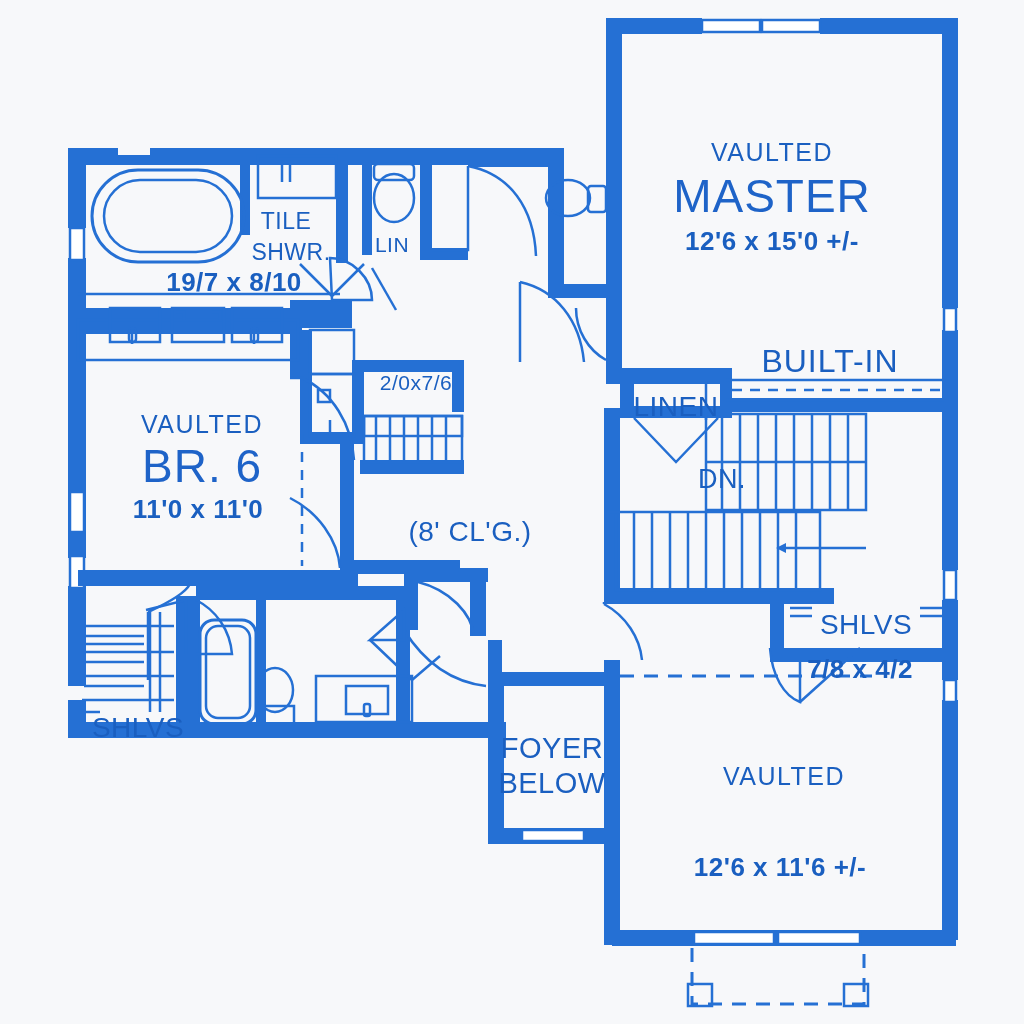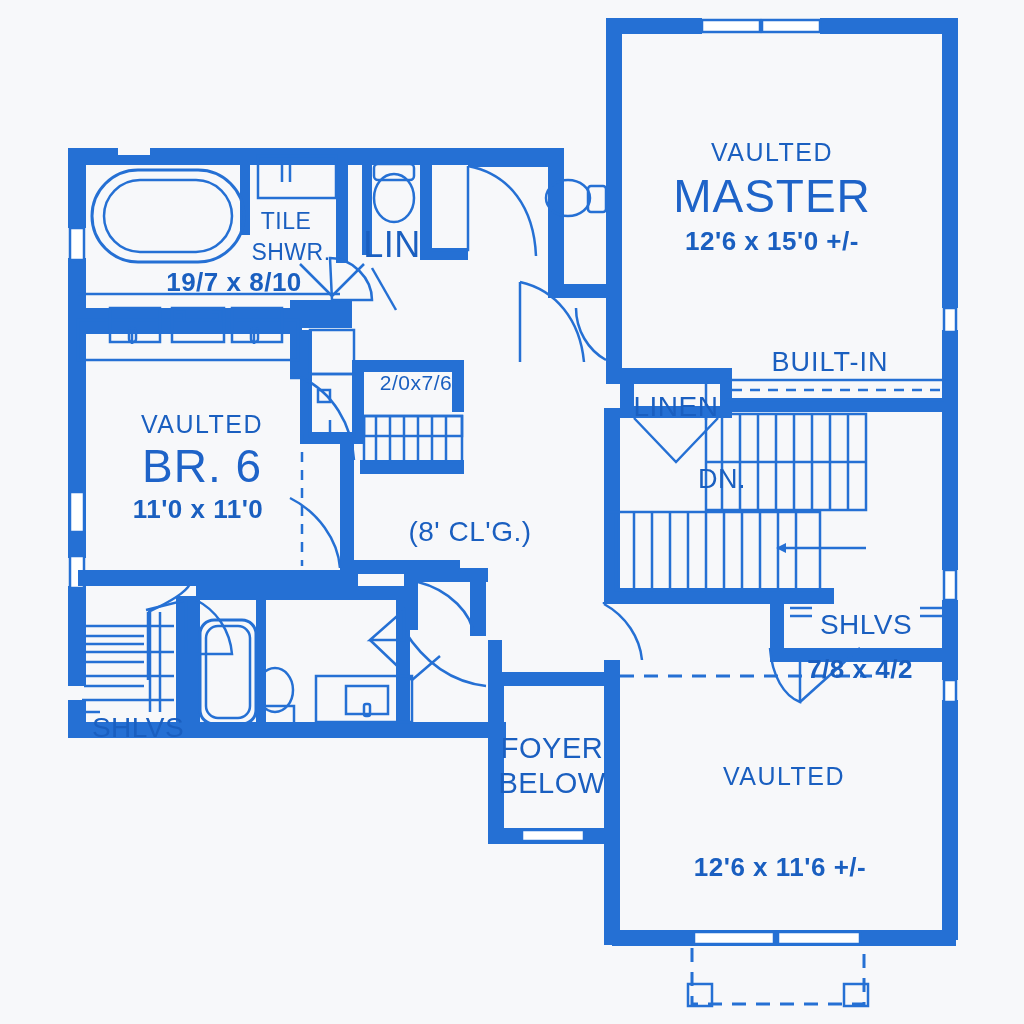--- a/index.html
+++ b/index.html
@@ -46,23 +46,23 @@
     text-align: center;
     line-height: 1.05;
   }
   .lbl.vaulted   { font-size: 25px; font-weight: 400; letter-spacing: 1.5px; }
   .lbl.roomname  { font-size: 46px; font-weight: 400; letter-spacing: 1px; color:#1e63c8; }
   .lbl.dims      { font-size: 26px; font-weight: 700; letter-spacing: 0.5px; }
   .lbl.small     { font-size: 23px; font-weight: 400; }
   .lbl.tiny      { font-size: 21px; font-weight: 400; }
   .lbl.clg       { font-size: 28px; font-weight: 400; }
   .lbl.foyer     { font-size: 29px; font-weight: 400; line-height: 1.25; }
-  .lbl.builtin   { font-size: 27px; font-weight: 400; letter-spacing: 1px; }
+  .lbl.builtin   { font-size: 32px; font-weight: 400; letter-spacing: 1px; }
   .lbl.shlvs     { font-size: 28px; font-weight: 400; letter-spacing: 0.5px; }
-  .lbl.lin       { font-size: 36px; font-weight: 400; }
+  .lbl.lin       { font-size: 21px; font-weight: 400; }
   .lbl.linen     { font-size: 28px; font-weight: 400; }
   .lbl.dn        { font-size: 27px; font-weight: 400; }
 </style>
 </head>
 <body>
 
 <div id="plan-root">
 
   <svg class="plan-svg" viewBox="0 0 1024 1024">
     <defs>

